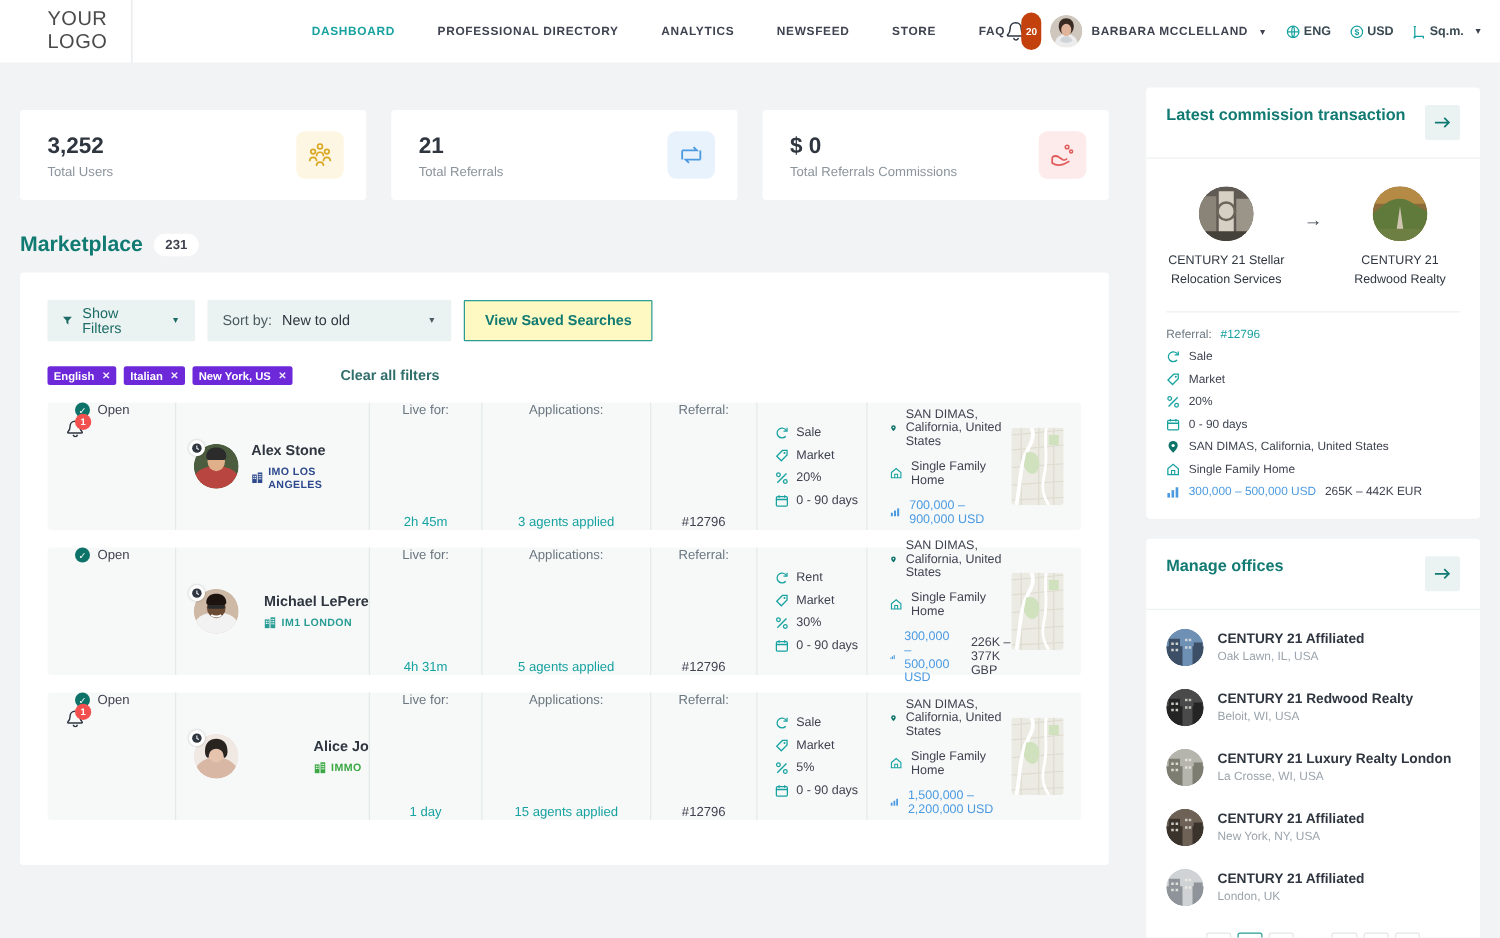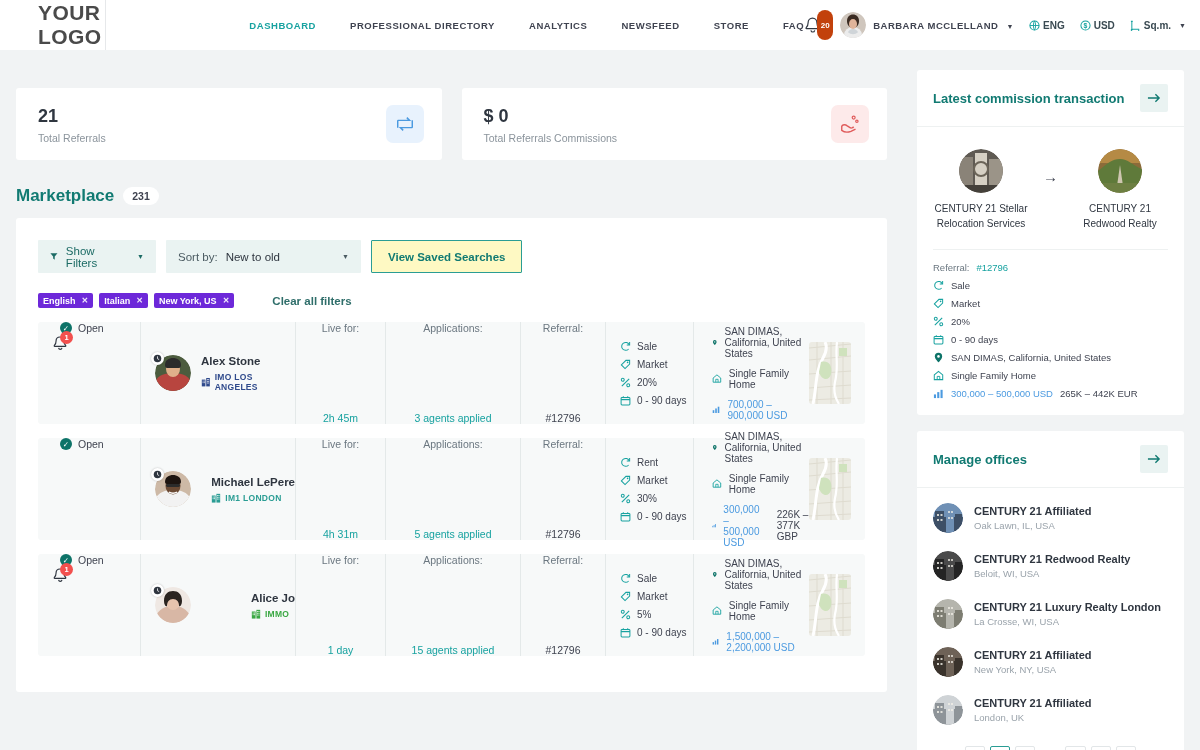--- a/index.html
+++ b/index.html
@@ -14,21 +14,21 @@
   
   .header {
     height: 50px; background: #fff; display: flex; align-items: center;
     position: relative; z-index: 5;
   }
   .logo-wrap {
     width: 220px; height: 50px; display: flex; align-items: center;
     padding-left: 38px; border-right: 1px solid #e6e8ea;
   }
   .logo {
-    font-size: 21px; font-weight: bold; color: #4a4a4a; letter-spacing: .4px;
+    font-size: 16px; font-weight: normal; color: #4a4a4a; letter-spacing: .4px;
   }
   .nav { display: flex; align-items: center; margin-left: 143px; gap: 34px; }
   .nav-item {
     font-size: 9.5px; font-weight: bold; letter-spacing: .55px;
     color: #3f4350; text-transform: uppercase; cursor: pointer; white-space: nowrap;
   }
   .nav-item.active { color: #17a2a0; }
   .header-right {
     display: flex; align-items: center; margin-left: auto; padding-right: 14px; gap: 0;
   }
@@ -175,21 +175,21 @@
   .det .price { color: #4b9ae0; }
   .det .price2 { color: #3f4350; margin-left: 4px; }
   .map-thumb {
     width: 42px; height: 62px; border-radius: 3px; align-self: center;
     margin-left: auto; overflow: hidden; flex: 0 0 auto;
   }
 
   
   .card { background: #fff; border-radius: 3px; overflow: hidden; }
   .card-hd {
-    display: flex; align-items: center; justify-content: space-between;
+    display: flex; align-items: flex-start; justify-content: space-between;
     padding: 14px 16px; border-bottom: 1px solid #eef1f1;
   }
   .card-t { font-size: 13px; font-weight: bold; color: #117a72; }
   .arrow-btn {
     width: 28px; height: 28px; background: #eaf3f2; border: none; cursor: pointer;
     display: flex; align-items: center; justify-content: center; border-radius: 2px;
   }
   .trans { display: flex; align-items: center; justify-content: center; gap: 14px; padding: 22px 16px 4px; }
   .trans-side { width: 96px; text-align: center; }
   .trans-av {
@@ -284,20 +284,37 @@
     </div>
   </div>
 </div>
 
 <div class="page">
 
   <div class="left">
 
 
     <div class="stats" id="stats" style="padding-right:18px">
+  <div class="stat">
+    <div>
+      <div class="stat-val">3,252</div>
+      <div class="stat-lbl">Total Users</div>
+    </div>
+    <div class="stat-icon" style="background:#fdf6e3">
+            <svg width="22" height="22" viewBox="0 0 24 24">
+              <circle cx="12" cy="4.5" r="2.1" fill="none" stroke="#d9a825" stroke-width="1.5"></circle>
+              <path d="M9 13c0-2 1.3-3.4 3-3.4S15 11 15 13" fill="none" stroke="#d9a825" stroke-width="1.5"></path>
+              <circle cx="6" cy="9" r="2" fill="none" stroke="#d9a825" stroke-width="1.5"></circle>
+              <path d="M3 17.5c0-2 1.3-3.4 3-3.4s3 1.4 3 3.4" fill="none" stroke="#d9a825" stroke-width="1.5"></path>
+              <circle cx="18" cy="9" r="2" fill="none" stroke="#d9a825" stroke-width="1.5"></circle>
+              <path d="M15 17.5c0-2 1.3-3.4 3-3.4s3 1.4 3 3.4" fill="none" stroke="#d9a825" stroke-width="1.5"></path>
+              <path d="M9 21.5c0-1.9 1.3-3.2 3-3.2s3 1.3 3 3.2" fill="none" stroke="#d9a825" stroke-width="1.5"></path>
+            </svg>
+          </div>
+  </div>
   <div class="stat">
     <div>
       <div class="stat-val">21</div>
       <div class="stat-lbl">Total Referrals</div>
     </div>
     <div class="stat-icon" style="background:#e8f2fd">
             <svg width="20" height="20" viewBox="0 0 22 22">
               <path d="M3 7h13l-3-3M19 15H6l3 3" fill="none" stroke="#4b9ae0" stroke-width="1.6"></path>
               <path d="M3 7v8M19 15V7" fill="none" stroke="#4b9ae0" stroke-width="1.6"></path>
             </svg>

